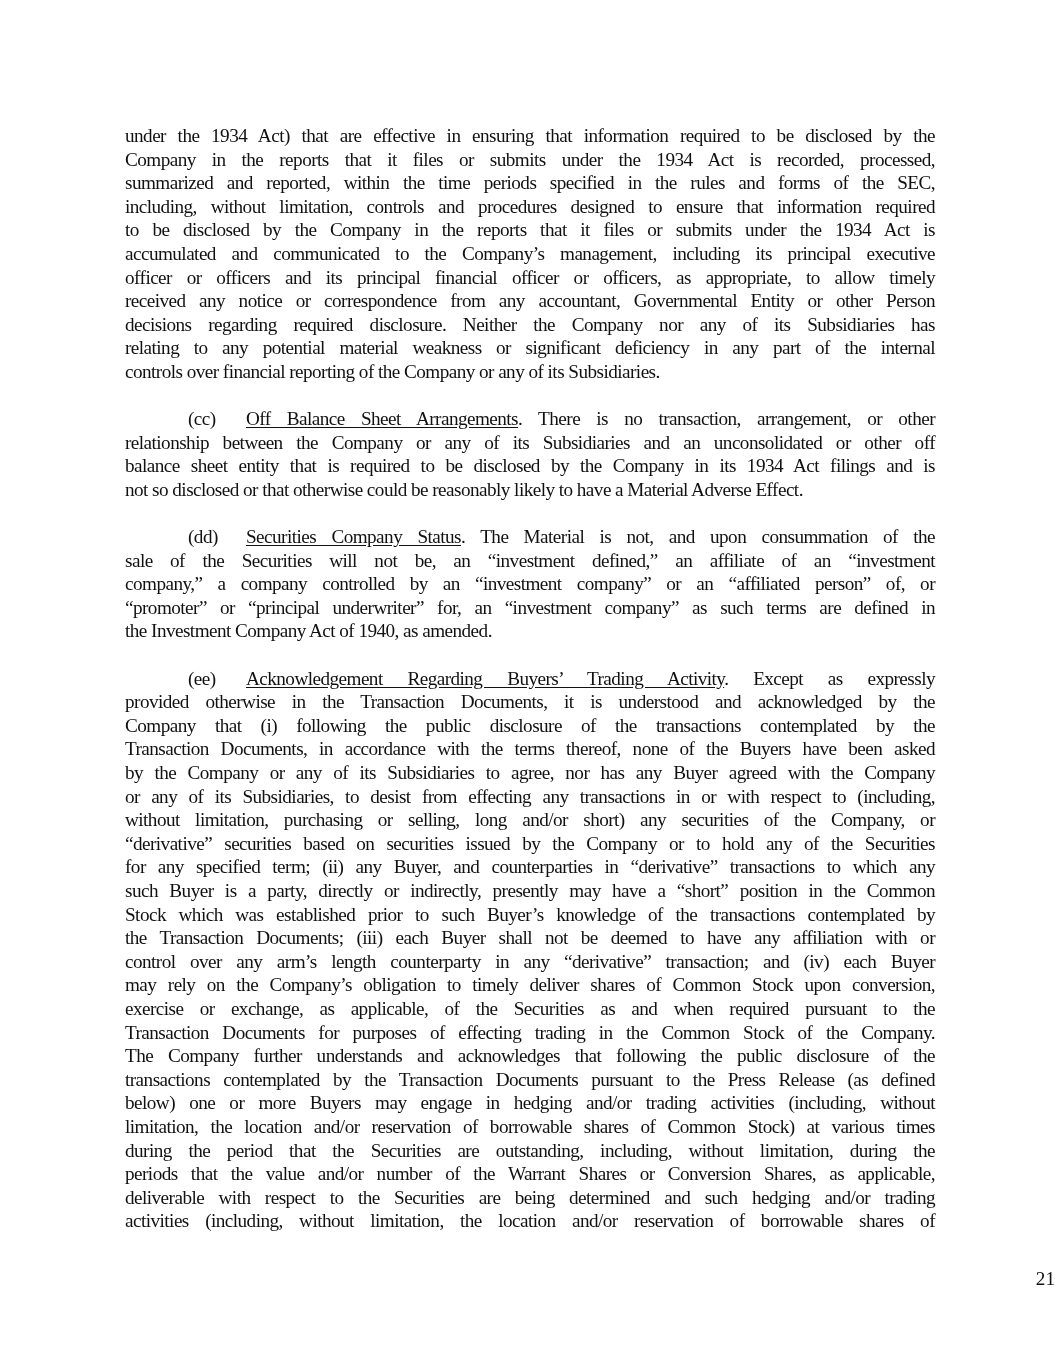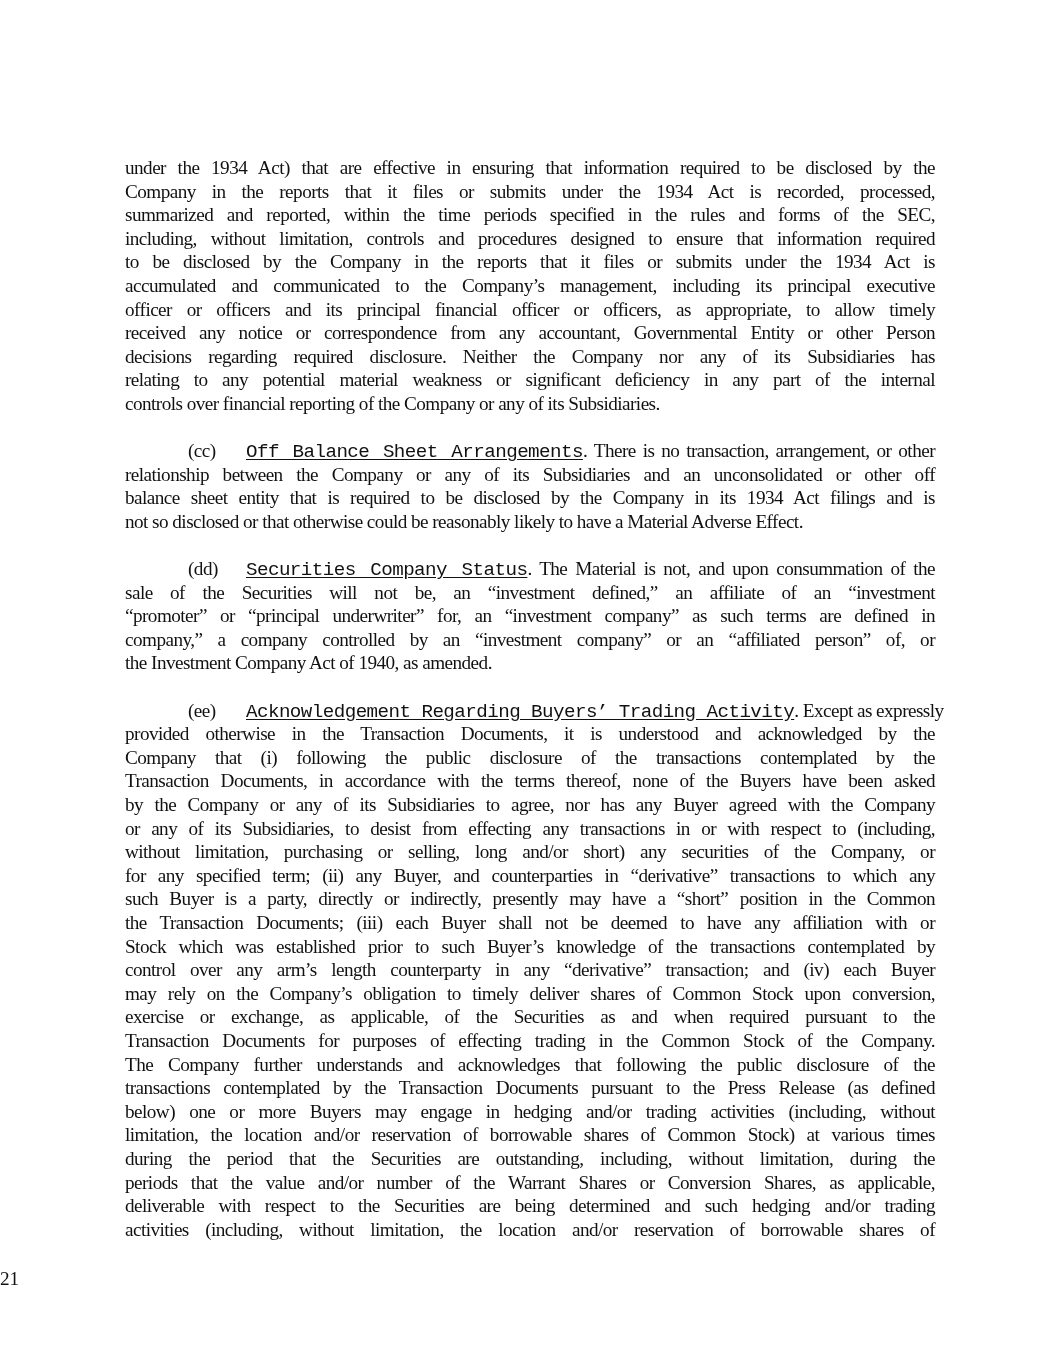--- a/index.html
+++ b/index.html
@@ -1,31 +1,31 @@
 <!DOCTYPE html>
 <html><head>
 <meta charset="utf-8">
 <style>
   html, body { margin: 0; padding: 0; background: #ffffff; }
   body { width: 1055px; height: 1365px; position: relative; overflow: hidden; }
   .page {
     position: absolute; left: 125px; top: 124px; width: 810px;
     font-family: "Liberation Serif", "DejaVu Serif", serif;
-    font-size: 19.2px; color: #111111; margin-top: 32px;
+    font-size: 19.2px; color: #111111;
   }
   .line {
     height: 23.6px; line-height: 23.6px; white-space: nowrap;
     text-align: justify; text-align-last: justify; letter-spacing: -0.55px;
   }
   .line.last { text-align-last: left; }
   .para { margin-bottom: 23.6px; }
-  .u { text-decoration: underline; text-underline-offset: 2px; font-family: Liberation Mono, monospace; }
+  .u { text-decoration: underline; text-underline-offset: 2px; }
   .label { display: inline-block; width: 58px; padding-left: 63px; }
   .page-number {
-    position: absolute; top: 1268px; left: 0; width: 1055px; text-align: left;
+    position: absolute; top: 1268px; left: 0; width: 1055px; text-align: right;
     font-family: "Liberation Serif", "DejaVu Serif", serif; font-size: 19.2px; color: #111111;
   }
 </style>
 </head>
 <body>
 
 <div class="page">
 
   <div class="para" id="p0">
       <div class="line">under the 1934 Act) that are effective in ensuring that information required to be disclosed by the</div>
@@ -51,41 +51,42 @@
         <div class="line last">not so disclosed or that otherwise could be reasonably likely to have a Material Adverse Effect.</div>
       </div>
   </div>
 
   <div class="para">
     <div class="line">
       <span class="label">(dd)</span><span class="u">Securities Company Status</span><span>.  The Material is not, and upon consummation of the</span>
     </div>
     <div id="p2">
         <div class="line">sale of the Securities will not be, an “investment defined,” an affiliate of an “investment</div>
+        <div class="line">company,” a company controlled by an “investment company” or an “affiliated person” of, or</div>
         <div class="line">“promoter” or “principal underwriter” for, an “investment company” as such terms are defined in</div>
-        <div class="line">company,” a company controlled by an “investment company” or an “affiliated person” of, or</div>
         <div class="line last">the Investment Company Act of 1940, as amended.</div>
       </div>
   </div>
 
   <div class="para">
     <div class="line">
       <span class="label">(ee)</span><span class="u">Acknowledgement Regarding Buyers’ Trading Activity</span><span>.   Except as expressly</span>
     </div>
     <div id="p3">
         <div class="line">provided otherwise in the Transaction Documents, it is understood and acknowledged by the</div>
         <div class="line">Company that (i) following the public disclosure of the transactions contemplated by the</div>
         <div class="line">Transaction Documents, in accordance with the terms thereof, none of the Buyers have been asked</div>
         <div class="line">by the Company or any of its Subsidiaries to agree, nor has any Buyer agreed with the Company</div>
         <div class="line">or any of its Subsidiaries, to desist from effecting any transactions in or with respect to (including,</div>
         <div class="line">without limitation, purchasing or selling, long and/or short) any securities of the Company, or</div>
+        <div class="line">“derivative” securities based on securities issued by the Company or to hold any of the Securities</div>
         <div class="line">for any specified term; (ii) any Buyer, and counterparties in “derivative” transactions to which any</div>
         <div class="line">such Buyer is a party, directly or indirectly, presently may have a “short” position in the Common</div>
+        <div class="line">Stock which was established prior to such Buyer’s knowledge of the transactions contemplated by</div>
         <div class="line">the Transaction Documents; (iii) each Buyer shall not be deemed to have any affiliation with or</div>
-        <div class="line">Stock which was established prior to such Buyer’s knowledge of the transactions contemplated by</div>
         <div class="line">control over any arm’s length counterparty in any “derivative” transaction; and (iv) each Buyer</div>
         <div class="line">may rely on the Company’s obligation to timely deliver shares of Common Stock upon conversion,</div>
         <div class="line">exercise or exchange, as applicable, of the Securities as and when required pursuant to the</div>
         <div class="line">Transaction Documents for purposes of effecting trading in the Common Stock of the Company.</div>
         <div class="line">The Company further understands and acknowledges that following the public disclosure of the</div>
         <div class="line">transactions contemplated by the Transaction Documents pursuant to the Press Release (as defined</div>
         <div class="line">below) one or more Buyers may engage in hedging and/or trading activities (including, without</div>
         <div class="line">limitation, the location and/or reservation of borrowable shares of Common Stock) at various times</div>
         <div class="line">during the period that the Securities are outstanding, including, without limitation, during the</div>
         <div class="line">periods that the value and/or number of the Warrant Shares or Conversion Shares, as applicable,</div>

